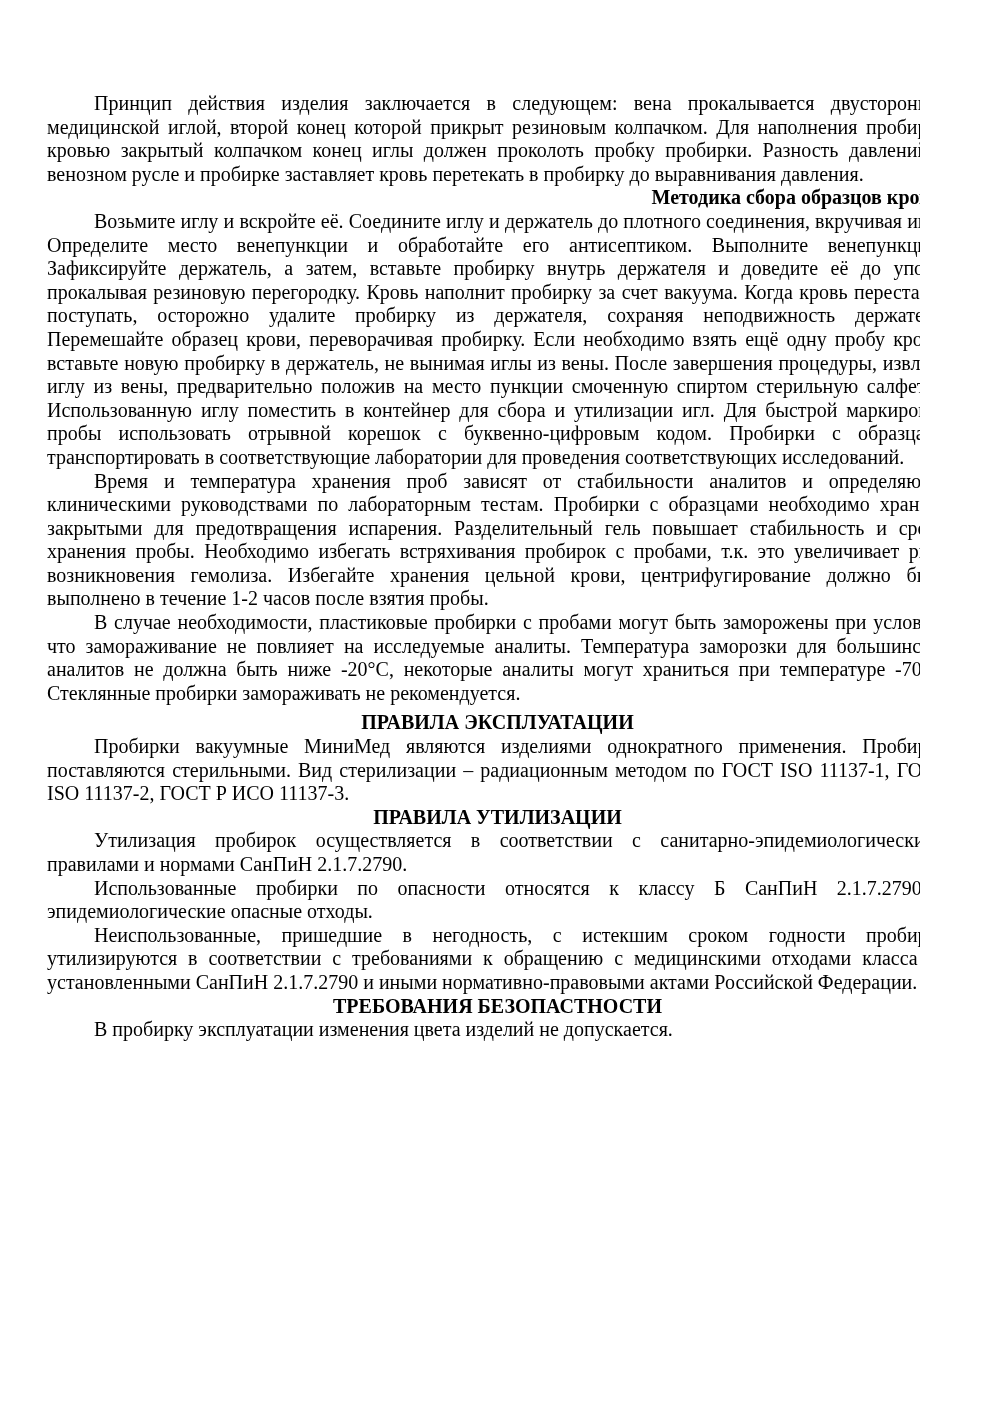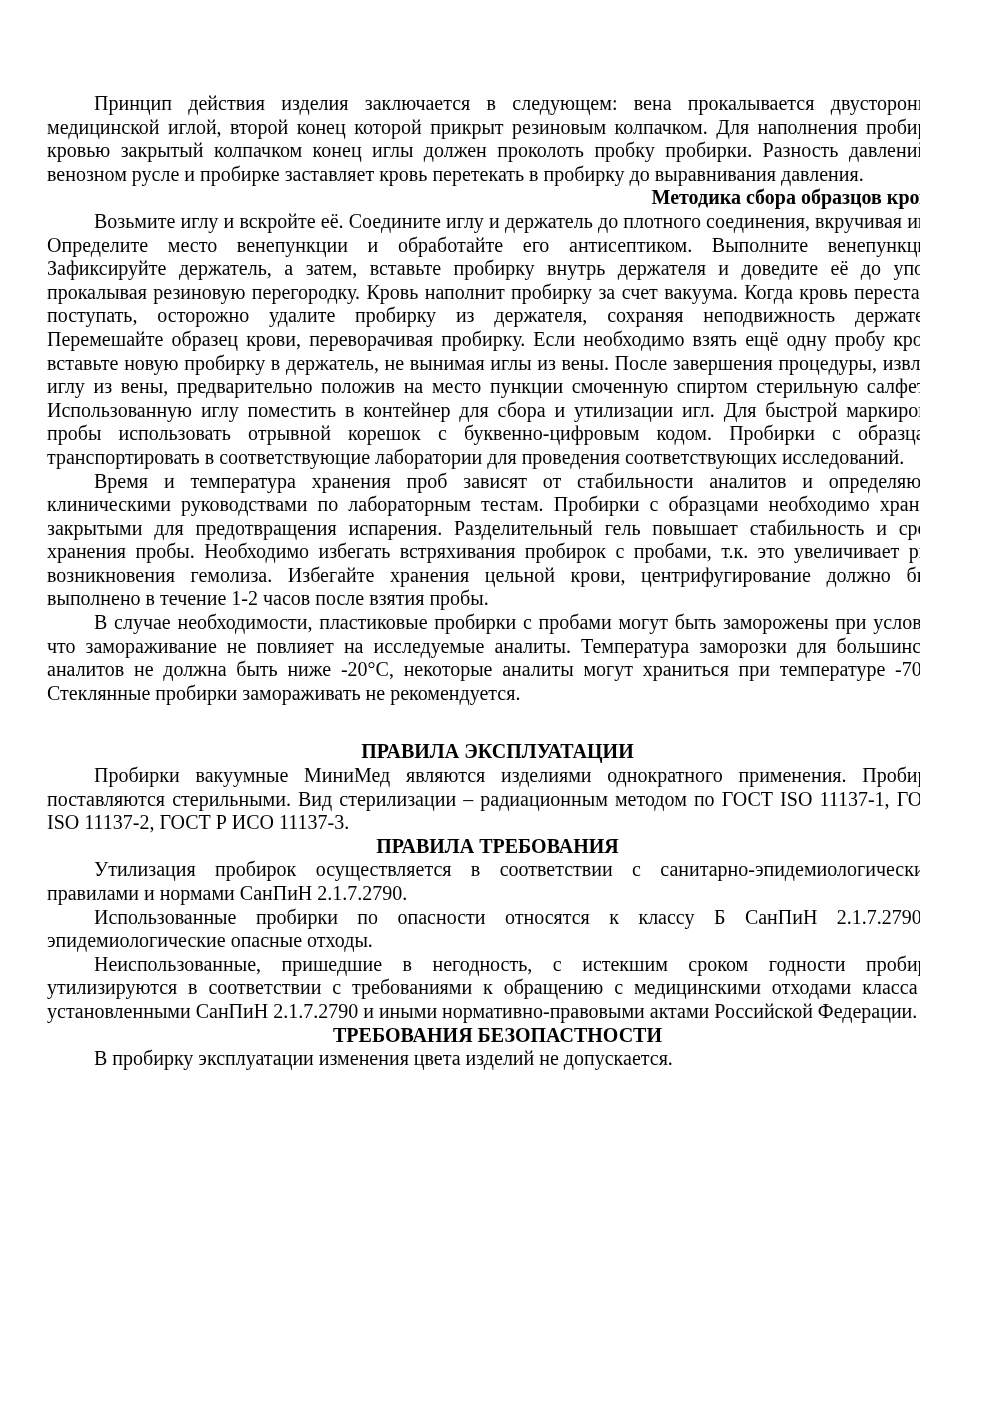--- a/index.html
+++ b/index.html
@@ -34,35 +34,35 @@
   p.block.subheading {
     font-weight: 700;
     text-align: right;
   }
   p.block.heading {
     font-weight: 700;
     text-align: center;
     text-indent: 0;
   }
   p.block.space-before {
-    margin-top: 35px;
+    margin-top: 6px;
   }
 </style>
 </head>
 <body>
 
 <div class="page">
   <div class="content" id="doc-content">
       <p class="block paragraph">Принцип действия изделия заключается в следующем: вена прокалывается двусторонней медицинской иглой, второй конец которой прикрыт резиновым колпачком. Для наполнения пробирки кровью закрытый колпачком конец иглы должен проколоть пробку пробирки. Разность давлений в венозном русле и пробирке заставляет кровь перетекать в пробирку до выравнивания давления.</p>
       <p class="block subheading">Методика сбора образцов крови:</p>
       <p class="block paragraph">Возьмите иглу и вскройте её. Соедините иглу и держатель до плотного соединения, вкручивая иглу. Определите место венепункции и обработайте его антисептиком. Выполните венепункцию. Зафиксируйте держатель, а затем, вставьте пробирку внутрь держателя и доведите её до упора, прокалывая резиновую перегородку. Кровь наполнит пробирку за счет вакуума. Когда кровь перестанет поступать, осторожно удалите пробирку из держателя, сохраняя неподвижность держателя. Перемешайте образец крови, переворачивая пробирку. Если необходимо взять ещё одну пробу крови, вставьте новую пробирку в держатель, не вынимая иглы из вены. После завершения процедуры, извлечь иглу из вены, предварительно положив на место пункции смоченную спиртом стерильную салфетку. Использованную иглу поместить в контейнер для сбора и утилизации игл. Для быстрой маркировки пробы использовать отрывной корешок с буквенно-цифровым кодом. Пробирки с образцами транспортировать в соответствующие лаборатории для проведения соответствующих исследований.</p>
       <p class="block paragraph">Время и температура хранения проб зависят от стабильности аналитов и определяются клиническими руководствами по лабораторным тестам. Пробирки с образцами необходимо хранить закрытыми для предотвращения испарения. Разделительный гель повышает стабильность и сроки хранения пробы. Необходимо избегать встряхивания пробирок с пробами, т.к. это увеличивает риск возникновения гемолиза. Избегайте хранения цельной крови, центрифугирование должно быть выполнено в течение 1-2 часов после взятия пробы.</p>
       <p class="block paragraph">В случае необходимости, пластиковые пробирки с пробами могут быть заморожены при условии, что замораживание не повлияет на исследуемые аналиты. Температура заморозки для большинства аналитов не должна быть ниже -20°С, некоторые аналиты могут храниться при температуре -70°С. Стеклянные пробирки замораживать не рекомендуется.</p>
       <p class="block heading space-before">ПРАВИЛА ЭКСПЛУАТАЦИИ</p>
       <p class="block paragraph">Пробирки вакуумные МиниМед являются изделиями однократного применения. Пробирки поставляются стерильными. Вид стерилизации – радиационным методом по ГОСТ ISO 11137-1, ГОСТ ISO 11137-2, ГОСТ Р ИСО 11137-3.</p>
-      <p class="block heading">ПРАВИЛА ТРЕБОВАНИЯ</p>
+      <p class="block heading">ПРАВИЛА УТИЛИЗАЦИИ</p>
       <p class="block paragraph">Утилизация пробирок осуществляется в соответствии с санитарно-эпидемиологическими правилами и нормами СанПиН 2.1.7.2790.</p>
       <p class="block paragraph">Использованные пробирки по опасности относятся к классу Б СанПиН 2.1.7.2790 - эпидемиологические опасные отходы.</p>
       <p class="block paragraph">Неиспользованные, пришедшие в негодность, с истекшим сроком годности пробирки утилизируются в соответствии с требованиями к обращению с медицинскими отходами класса А, установленными СанПиН 2.1.7.2790 и иными нормативно-правовыми актами Российской Федерации.</p>
       <p class="block heading">ТРЕБОВАНИЯ БЕЗОПАСТНОСТИ</p>
       <p class="block paragraph">В пробирку эксплуатации изменения цвета изделий не допускается.</p>
     </div>
 </div>
 
 </body></html>

